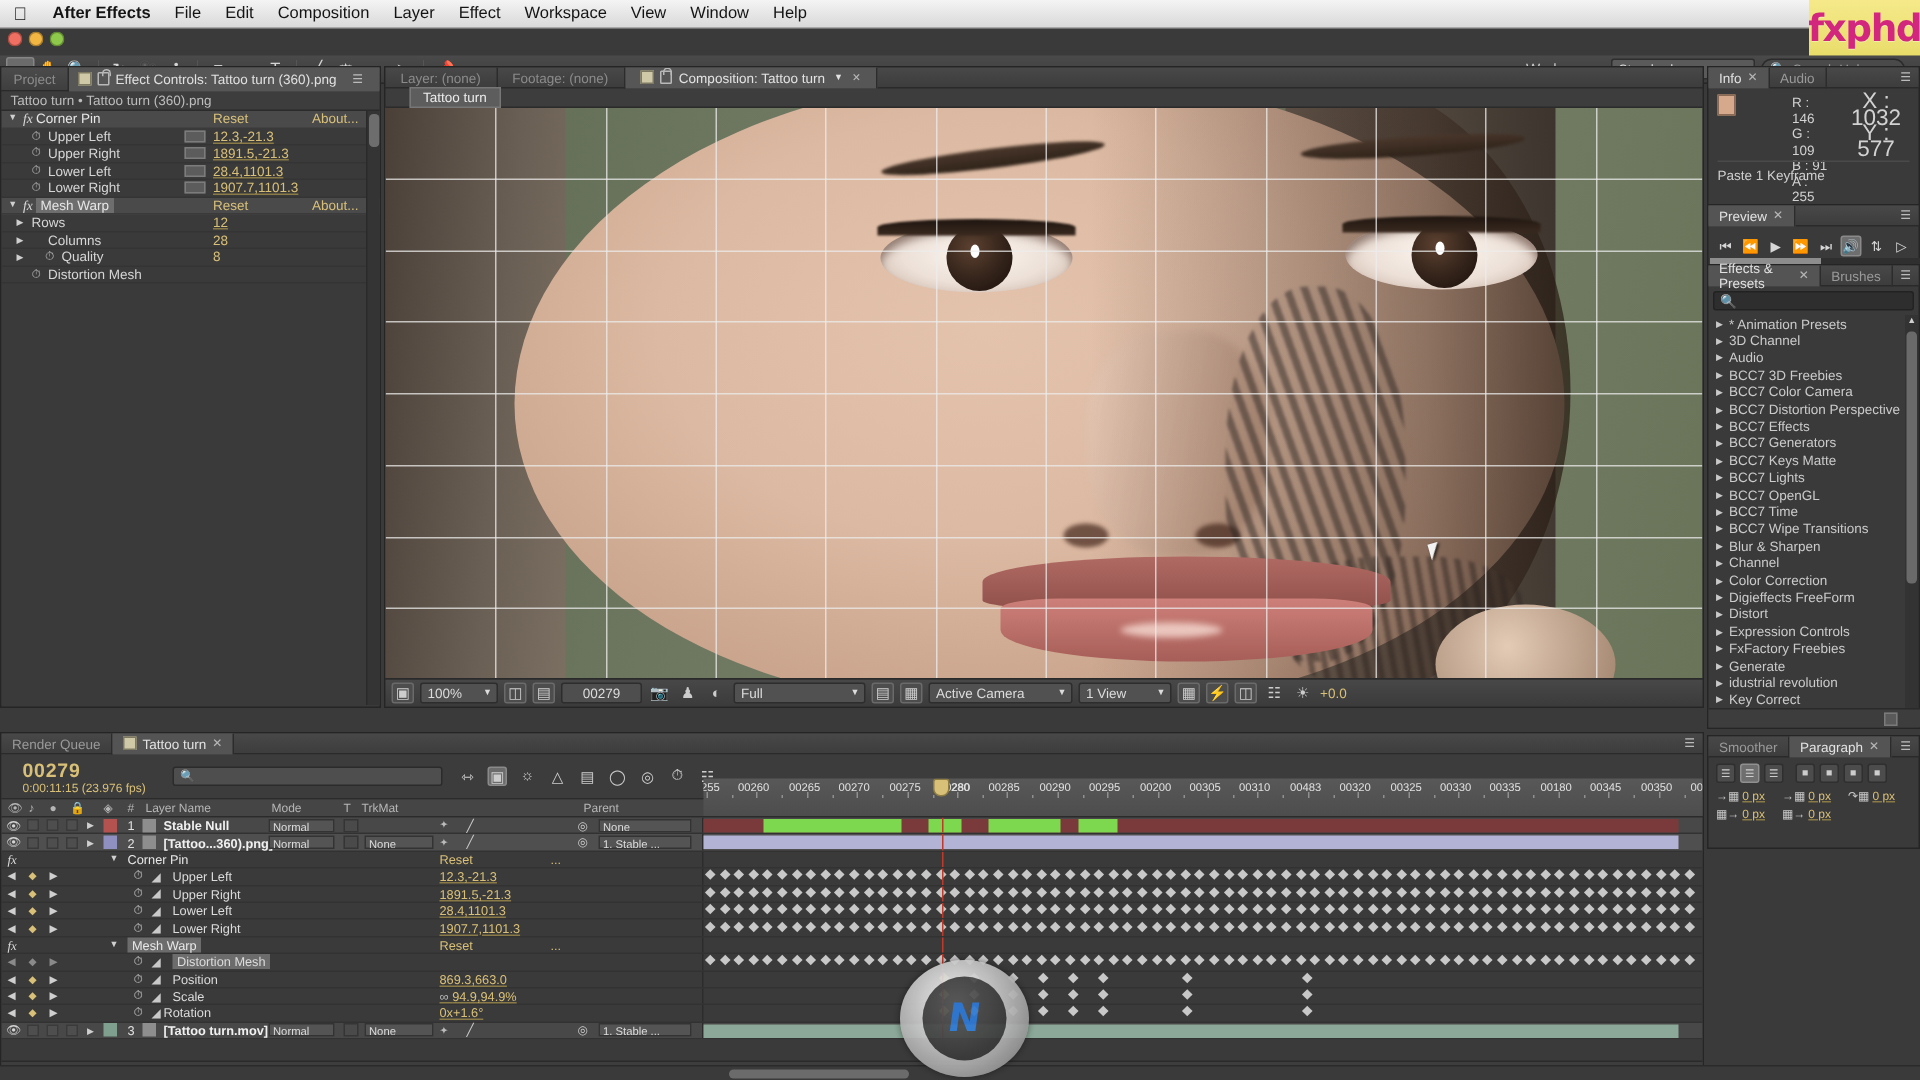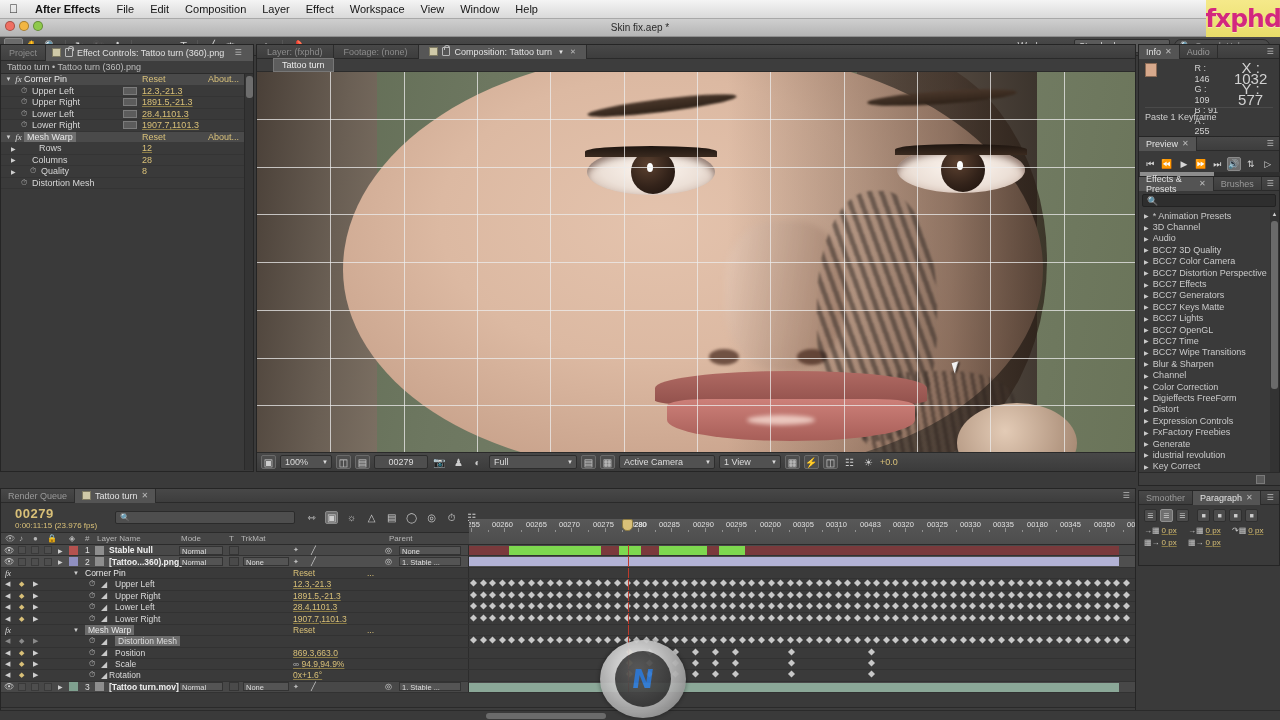--- a/index.html
+++ b/index.html
@@ -313,23 +313,20 @@
     <span class="mi">Help</span>
     <span class="spacer"></span>
     <span class="right">
       <span class="mico">♦</span>
       <span class="mico">▲</span>
       <span class="mico">■</span>
       <span class="mico">○</span>
     </span>
   </div>
 
-  <div class="titlebar">
-    <span class="t">Skin fix.aep *</span>
-  </div>
   <div class="traffic">
     <i class="tl-red"></i>
     <i class="tl-yel"></i>
     <i class="tl-grn"></i>
   </div>
 
   <div class="toolbar">
     <div class="tool sel">➔</div>
     <div class="tool">✋</div>
     <div class="tool">🔍</div>
@@ -412,21 +409,21 @@
 
       <div class="fxRow" style="position:relative">
         <span class="tri">▼</span>
         <span class="fxi">fx</span>
         <span class="nm selbox">Mesh Warp</span>
         <span class="reset">Reset</span>
         <span class="about">About...</span>
       </div>
       <div class="prRow">
         <span class="tri">▶</span>
-        <span class="lbl" style="margin-left:18px">Rows</span>
+        <span class="lbl" style="margin-left:0">Rows</span>
         <span class="val">12</span>
       </div>
       <div class="prRow">
         <span class="tri">▶</span>
         <span class="lbl" style="margin-left:11px">Columns</span>
         <span class="val nou">28</span>
       </div>
       <div class="prRow">
         <span class="tri">▶</span>
         <span class="sw" style="margin-left:9px">⏱</span>
@@ -439,21 +436,21 @@
       </div>
 
       <div class="ecScroll">
           <i></i>
         </div>
     </div>
   </div>
 
   <div class="panel" id="viewer">
     <div class="vtabs">
-      <div class="vt">Layer: (fxphd)</div>
+      <div class="vt">Layer: (none)</div>
       <div class="vt">Footage: (none)</div>
       <div class="vt on">
         <span class="sqIcon" style="margin-right:4px"></span>
         <span class="lockIcon" style="margin-right:5px"></span>
         <span>Composition: Tattoo turn</span>
         <span style="margin-left:6px;font-size:6px">▼</span>
         <span style="margin-left:6px;font-size:7px;opacity:.7">✕</span>
       </div>
     </div>
     <div class="vcomptab">
@@ -622,21 +619,21 @@
         <div class="fxItem">
           <span class="tri">▶</span>
           <span>3D Channel</span>
         </div>
         <div class="fxItem">
           <span class="tri">▶</span>
           <span>Audio</span>
         </div>
         <div class="fxItem">
           <span class="tri">▶</span>
-          <span>BCC7 3D Quality</span>
+          <span>BCC7 3D Freebies</span>
         </div>
         <div class="fxItem">
           <span class="tri">▶</span>
           <span>BCC7 Color Camera</span>
         </div>
         <div class="fxItem">
           <span class="tri">▶</span>
           <span>BCC7 Distortion Perspective</span>
         </div>
         <div class="fxItem">

